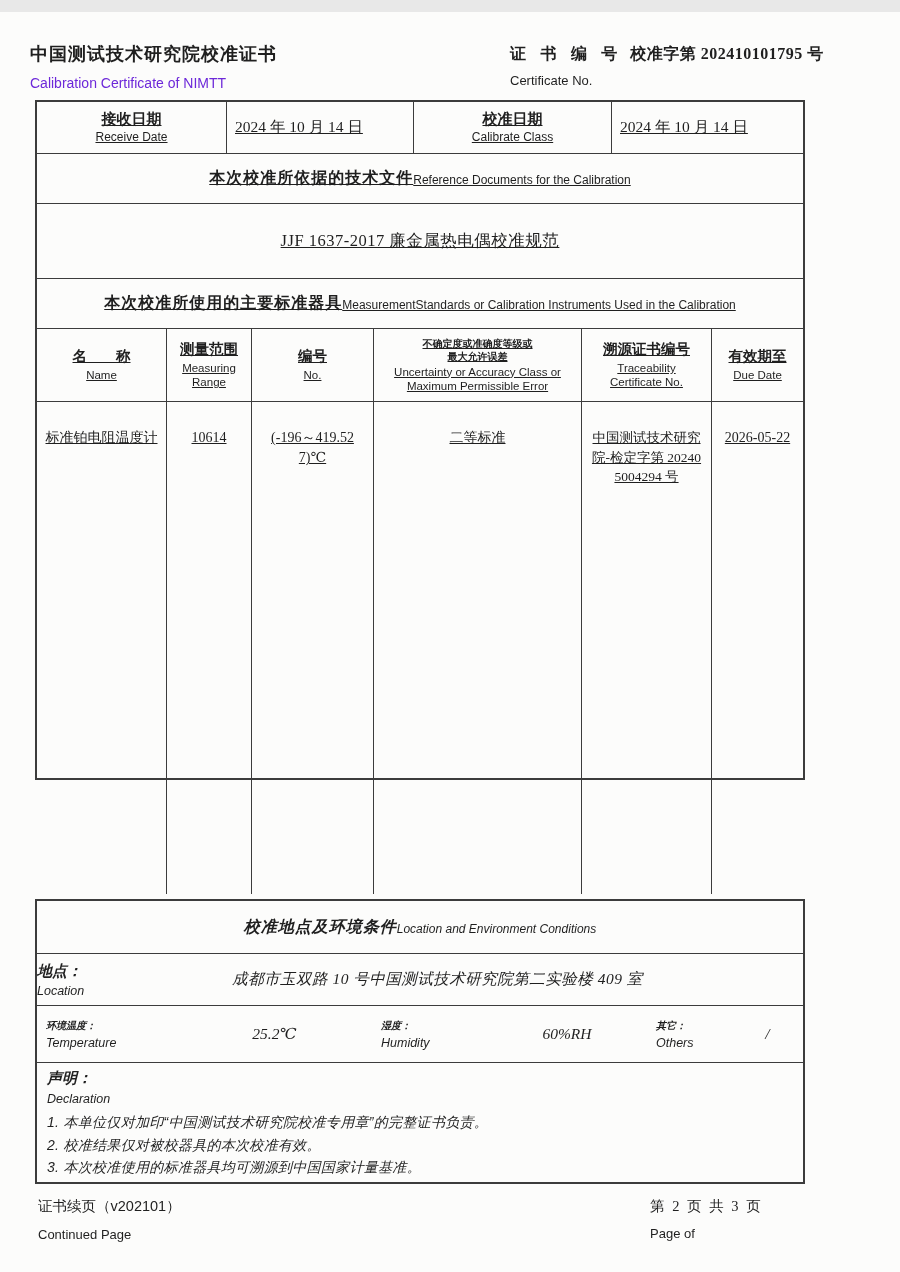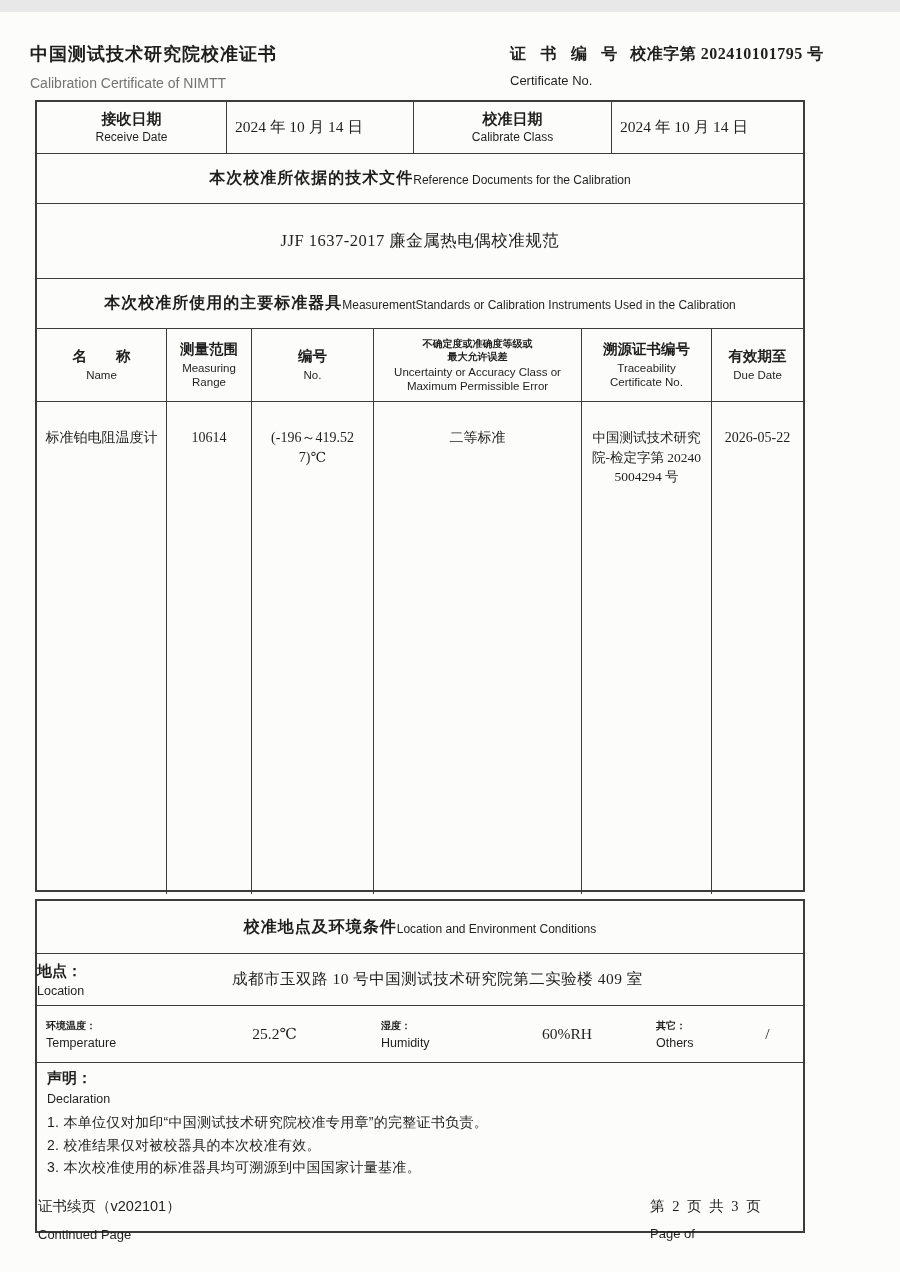--- a/index.html
+++ b/index.html
@@ -13,31 +13,31 @@
     overflow: hidden;
     margin: 12px auto;
   }
   .serif { font-family: "Liberation Serif", "DejaVu Serif", serif; }
   .pre { white-space: pre-line; }
 
   
   .hdr { position: absolute; top: 30px; left: 30px; right: 20px; }
   .hdr-left { position: absolute; left: 0; top: 0; }
   .hdr-title-cn { font-size: 18px; font-weight: bold; letter-spacing: 1px; }
-  .hdr-title-en { font-size: 14px; margin-top: 9px; color: #737373; }
+  .hdr-title-en { font-size: 14px; margin-top: 9px; color: #6d28d9; }
   .hdr-right { position: absolute; left: 480px; top: 2px; }
   .hdr-cert-line { font-size: 16px; font-weight: bold; }
   .hdr-cert-line .certno-label { letter-spacing: 5px; margin-right: 8px; }
   .hdr-cert-line .certno-value { font-family: "Liberation Serif", "DejaVu Serif", serif; font-weight: 600; letter-spacing: 0.5px; }
   .hdr-cert-en { font-size: 13px; margin-top: 8px; font-weight: normal; }
 
   
   .doc { position: absolute; left: 35px; width: 770px; border: 2px solid #3c3c3c; }
-  .doc-top { top: 88px; height: 792px; }
-  .doc-bottom { top: 887px; height: 334px; }
+  .doc-top { top: 88px; height: 680px; text-decoration: underline; }
+  .doc-bottom { top: 887px; height: 285px; font-style: italic; }
   .sec { border-bottom: 1.5px solid #3c3c3c; }
   .sec:last-child { border-bottom: none; }
 
   .cn-lbl { font-size: 15px; font-weight: bold; line-height: 1.25; }
   .en-lbl { font-size: 12px; line-height: 1.25; margin-top: 2px; }
 
   
   .date-row { display: grid; grid-template-columns: 190px 187px 198px 1fr; height: 52px; }
   .date-row .cell { border-right: 1.5px solid #3c3c3c; display: flex; flex-direction: column; justify-content: center; align-items: center; text-align: center; }
   .date-row .cell:last-child { border-right: none; }

